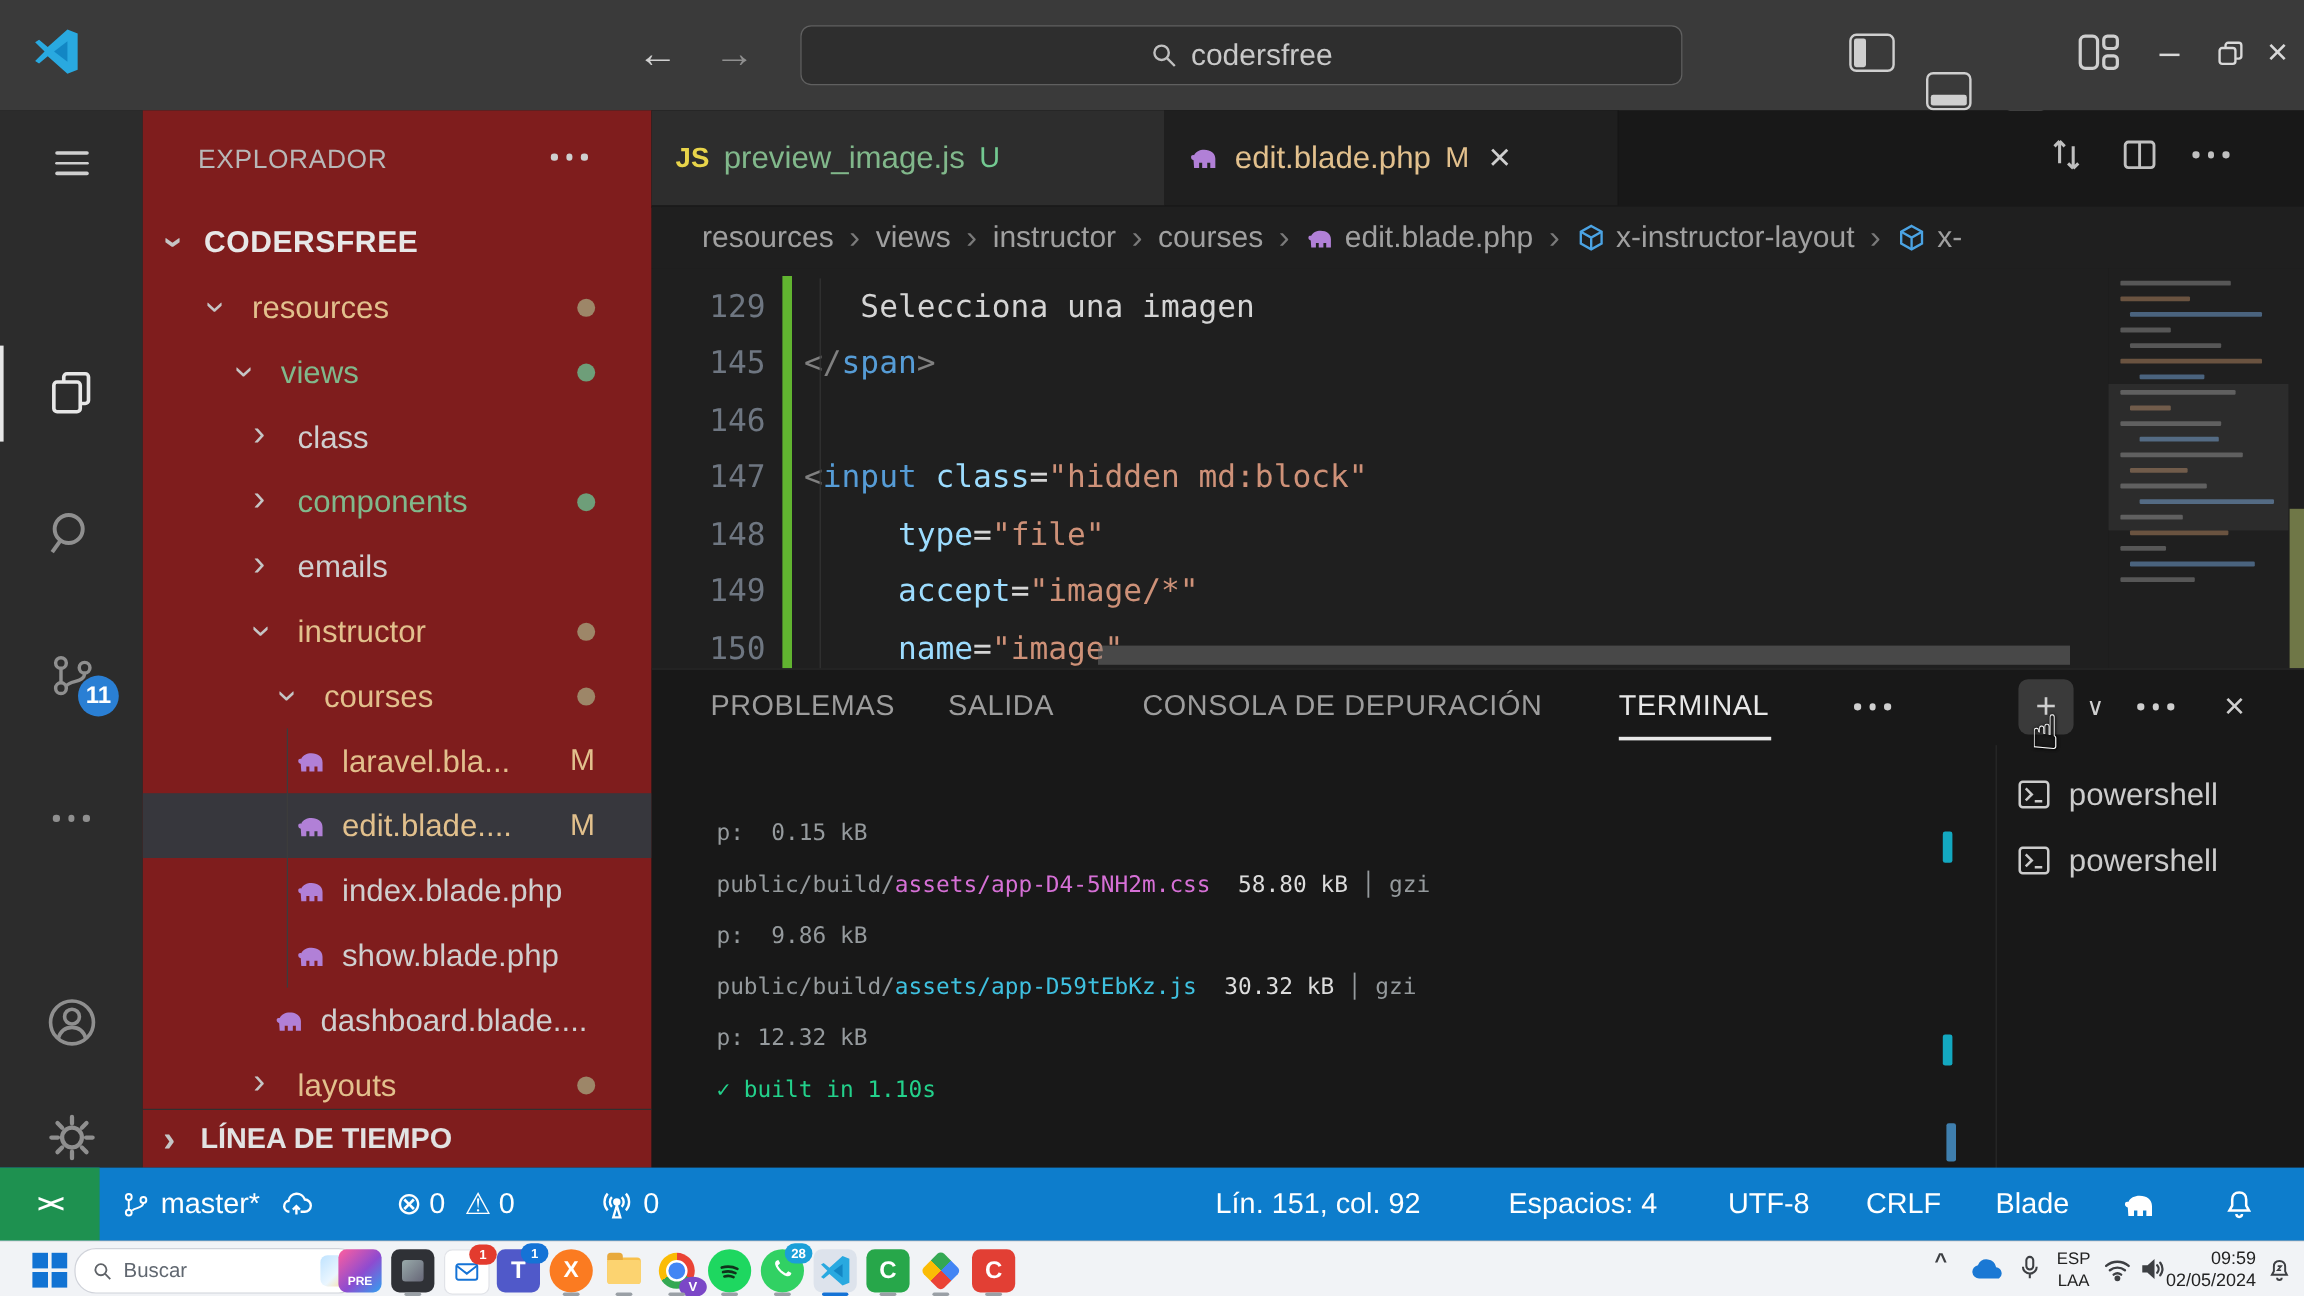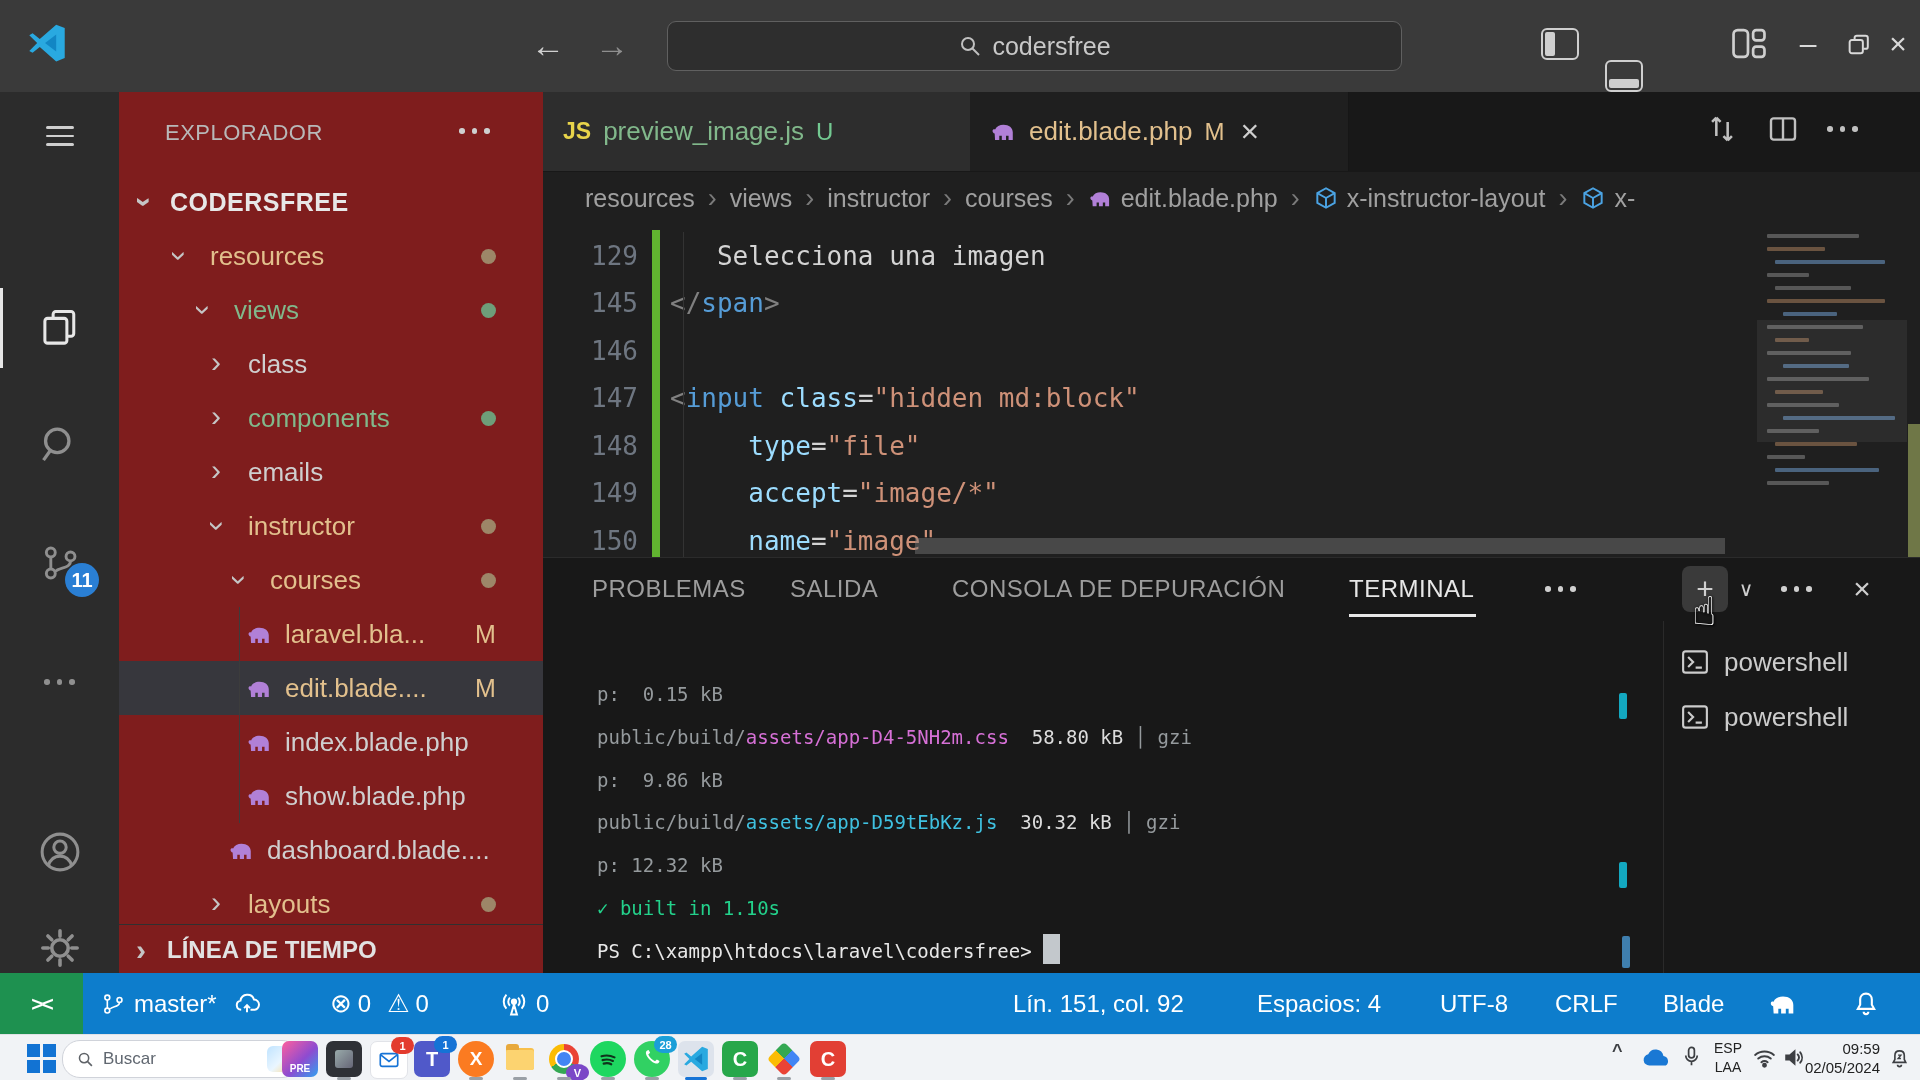--- a/index.html
+++ b/index.html
@@ -453,21 +453,20 @@
         <i></i>
       </div>
     <div class="picon" style="left:1296px;">×</div>
 
     <div class="tline" style="top:119px;"><span class="ts dim">p:  0.15 kB</span></div>
     <div class="tline" style="top:162px;"><span class="ts dim">public/build/</span><span class="ts mag">assets/app-D4-5NH2m.css</span><span class="ts size">  58.80 kB</span><span class="ts dim"> │ gzi</span></div>
     <div class="tline" style="top:205px;"><span class="ts dim">p:  9.86 kB</span></div>
     <div class="tline" style="top:247px;"><span class="ts dim">public/build/</span><span class="ts cyan">assets/app-D59tEbKz.js</span><span class="ts size">  30.32 kB</span><span class="ts dim"> │ gzi</span></div>
     <div class="tline" style="top:290px;"><span class="ts dim">p: 12.32 kB</span></div>
     <div class="tline" style="top:333px;"><span class="ts green">✓ built in 1.10s</span></div>
-    <div class="tline" style="top:376px;"><span class="ts prompt">PS C:\xampp\htdocs\laravel\codersfree&gt; </span><span id="tcursor"></span></div>
 
     <div class="tdeco" style="left:1076px;top:135px;height:26px;"></div>
     <div class="tdeco" style="left:1076px;top:304px;height:26px;"></div>
     <div class="tdeco" style="left:1079px;top:378px;height:32px;background:#3f7fae;"></div>
     <div class="abs" id="term-sash"></div>
 
     <div class="termrow" style="top:77px;">
       <svg viewBox="0 0 24 24" width="30" height="30" fill="none" stroke="#cccccc" stroke-width="1.7">
         <rect x="2.5" y="3.5" width="19" height="17" rx="2"></rect>
           <path d="M6.5 8l4 4-4 4M12.5 16.5h5"></path>

